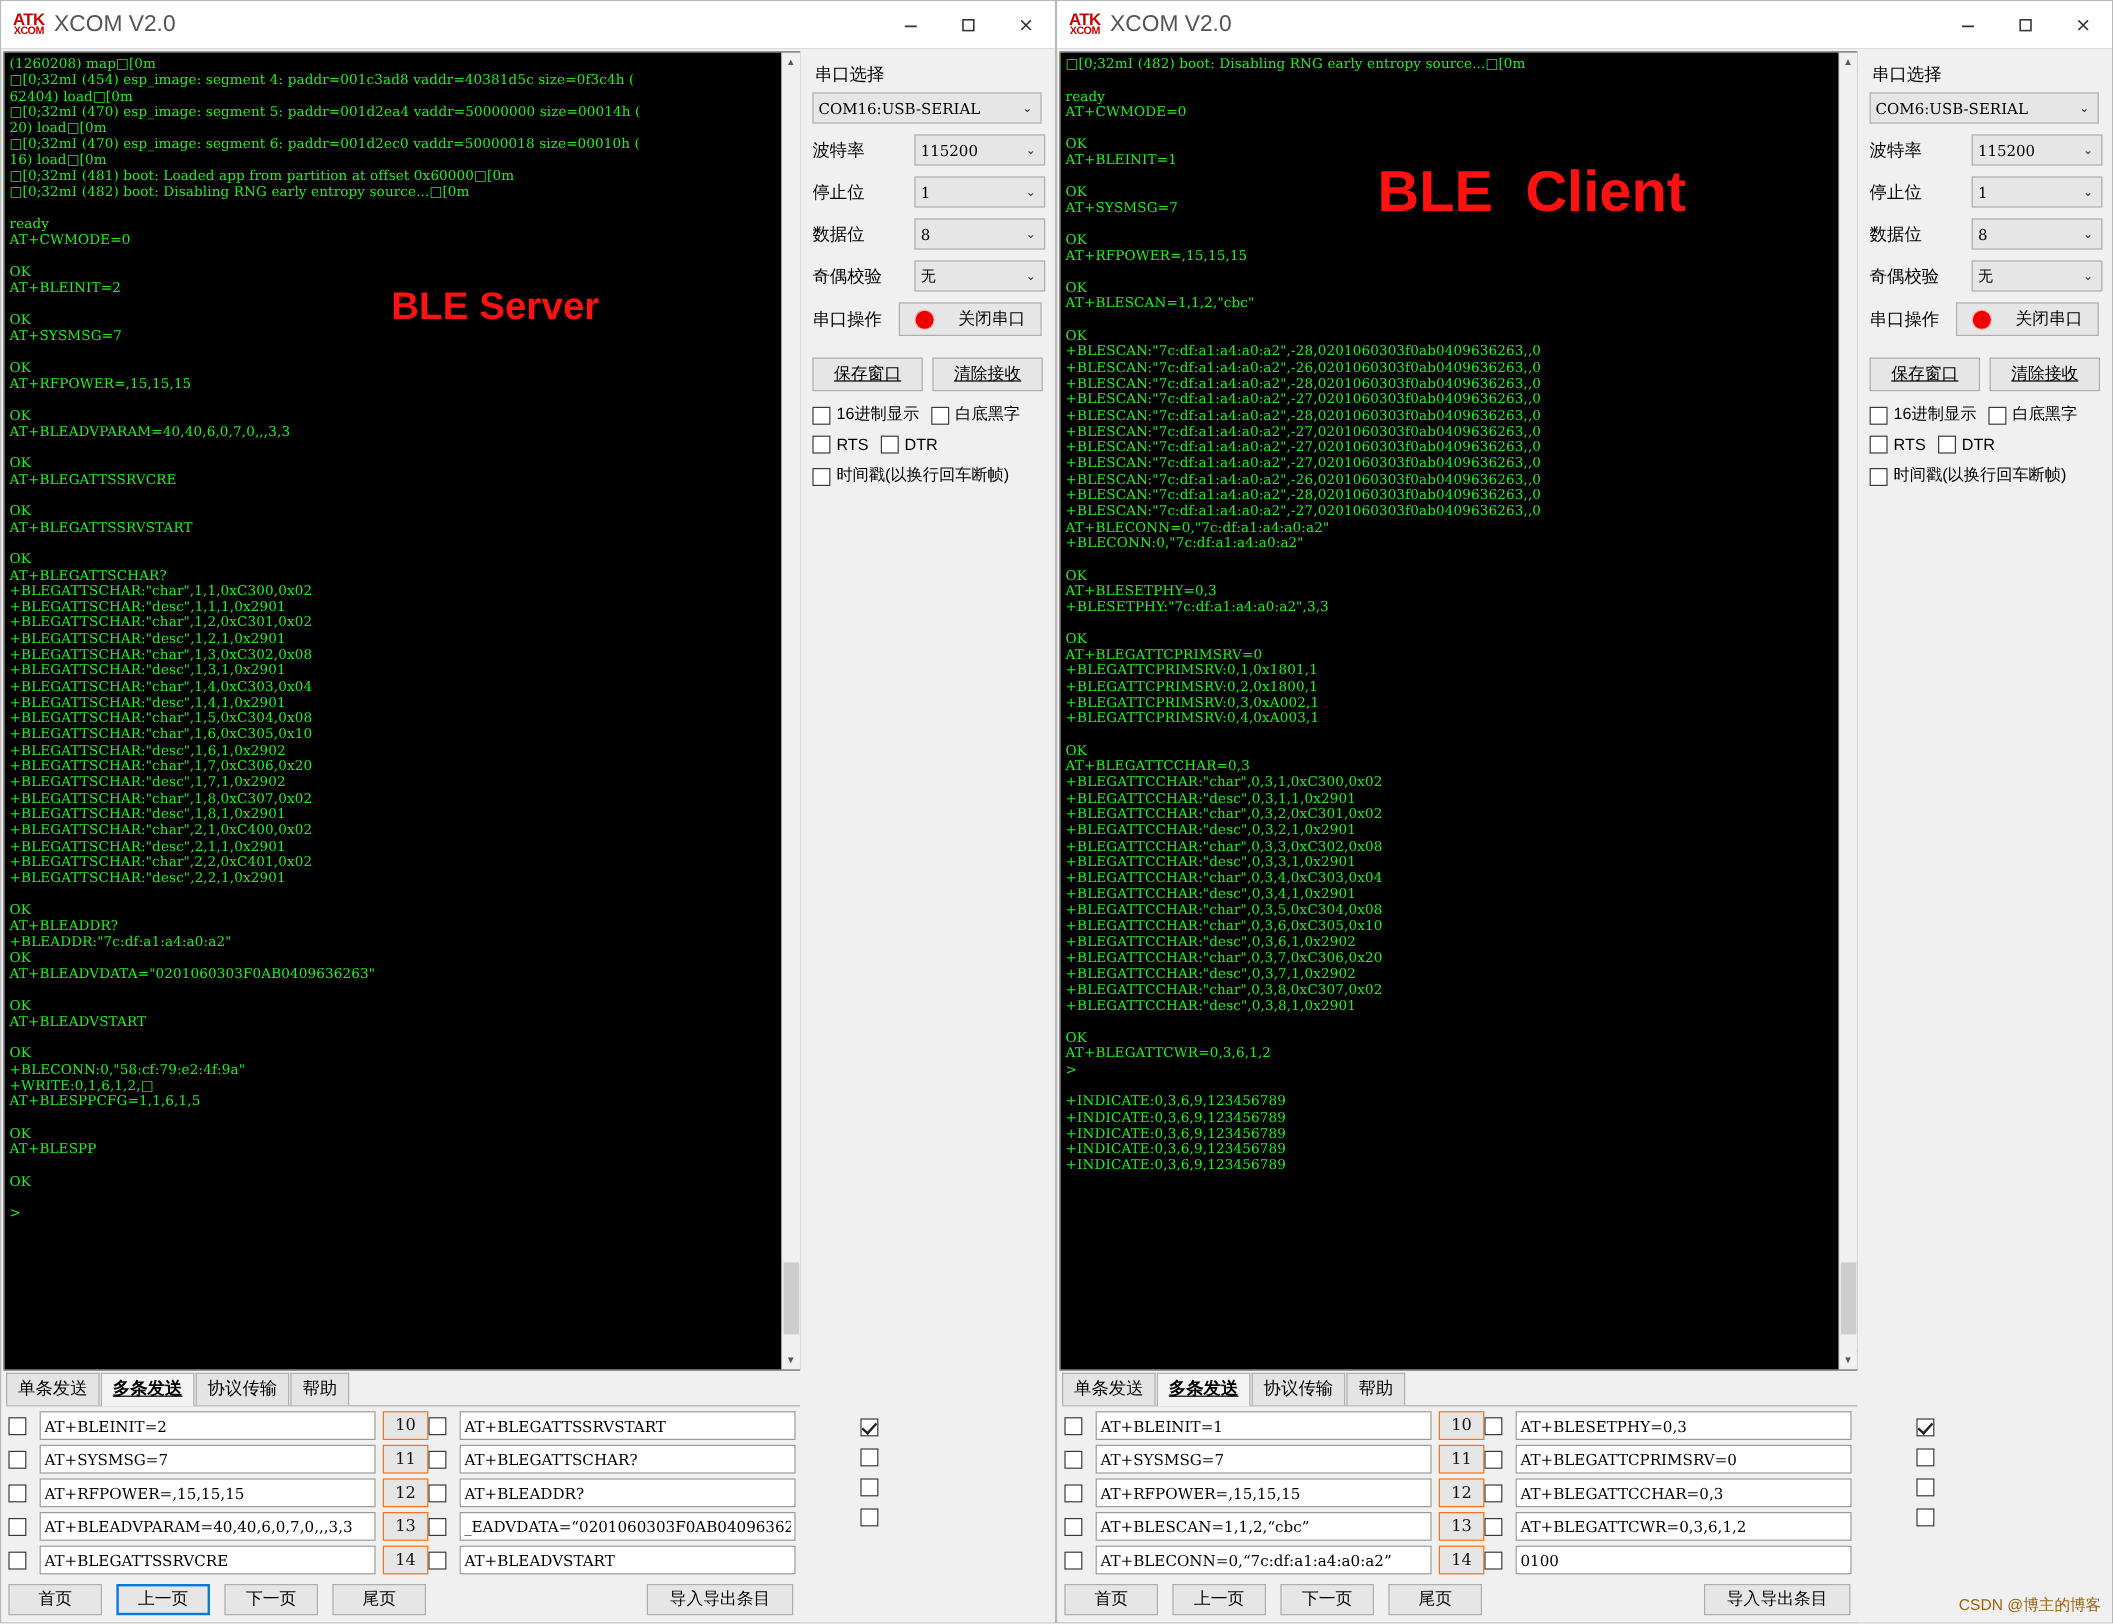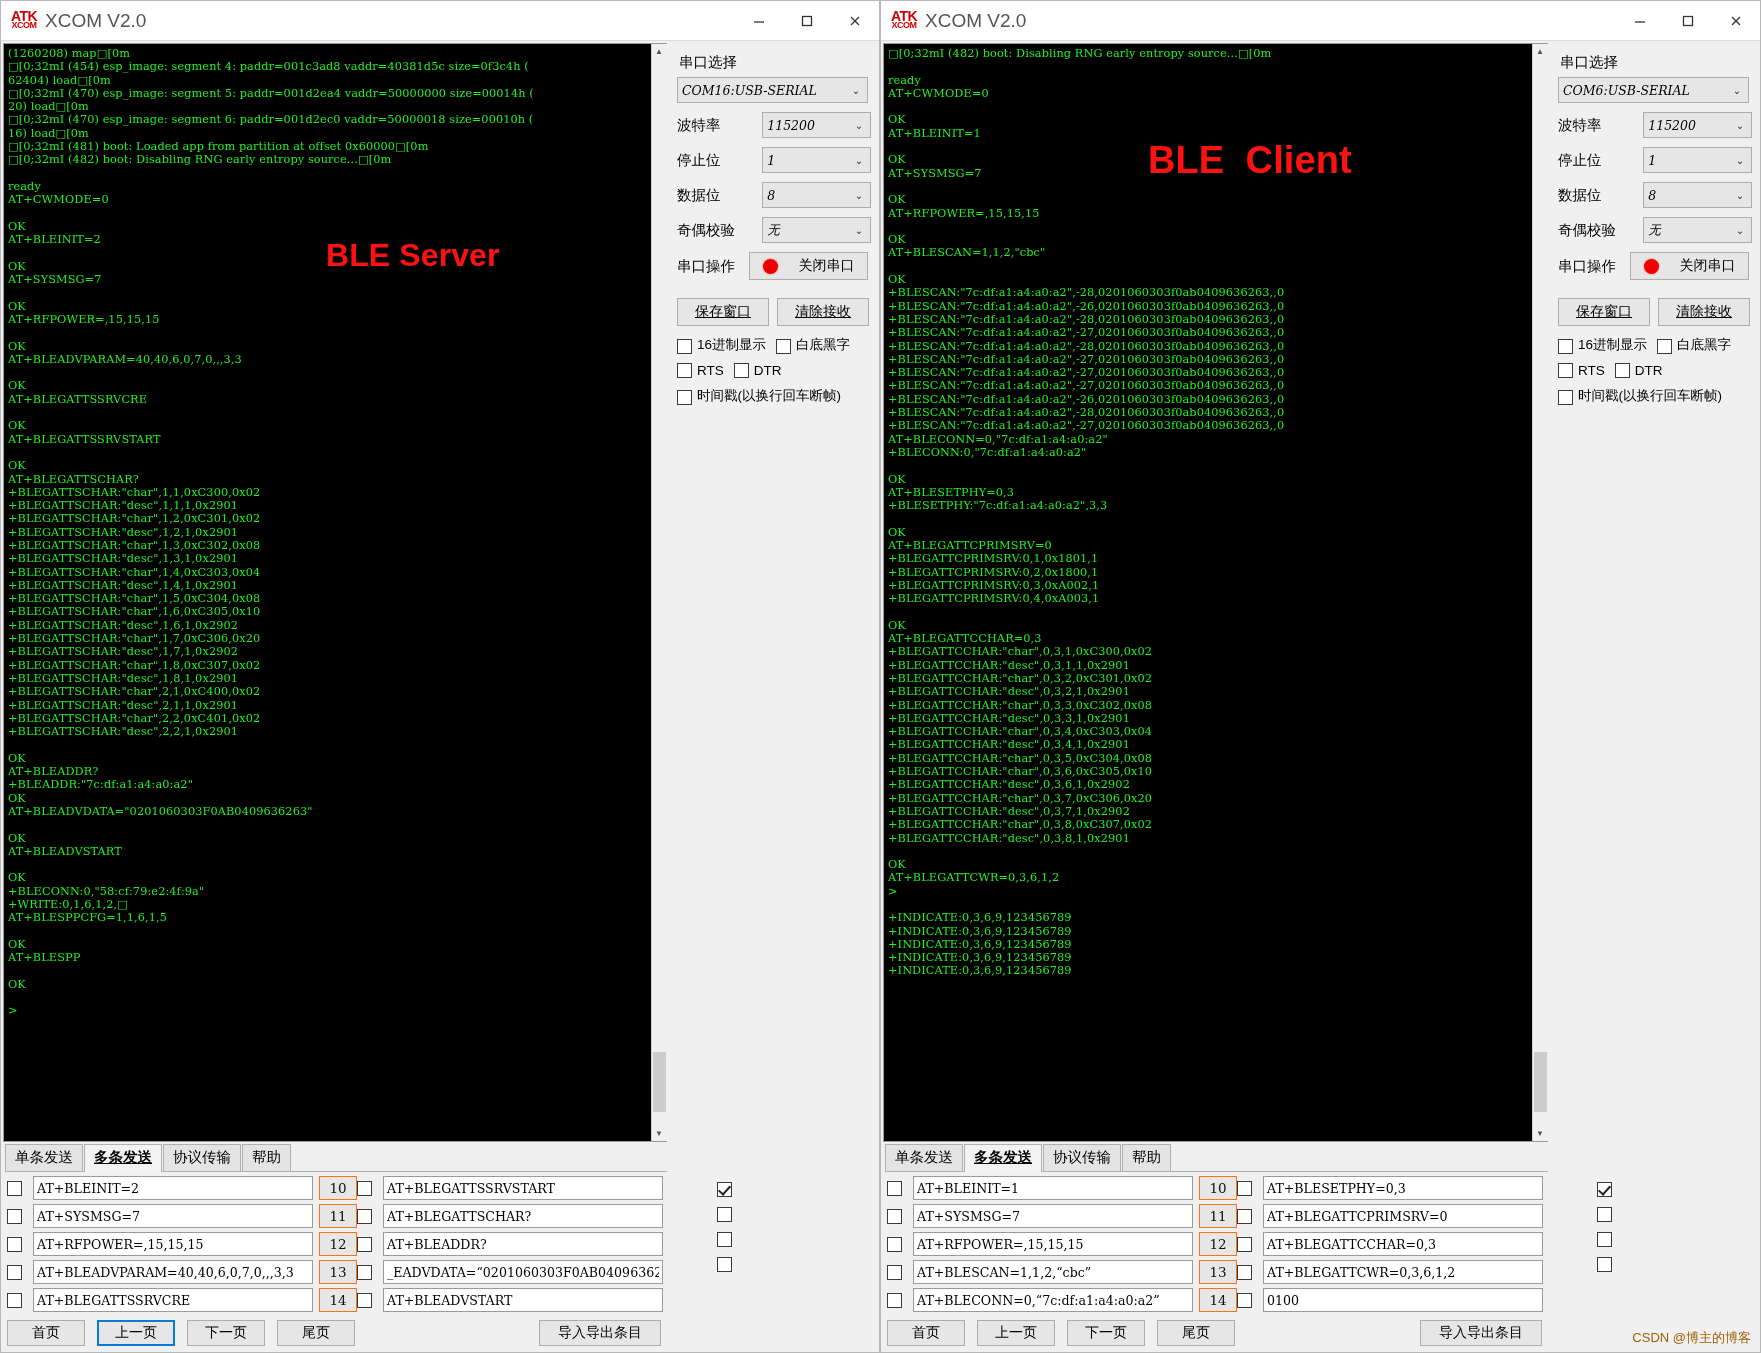--- a/index.html
+++ b/index.html
@@ -44,40 +44,40 @@
   .term { flex:1 1 auto; background:#000000; color:#22ee22;
           font-family:"DejaVu Serif", serif;
           font-size:11.3px; line-height:13.3px; padding:3px 4px 0 4px;
           overflow:hidden; white-space:pre; position:relative;
           letter-spacing:0.1px; }
   .term .row { height:13.3px; }
   .watermark { position:absolute; color:#ff1111; font-weight:bold;
                font-family:"Liberation Sans", sans-serif;
                white-space:pre; }
   #wm-left  { font-size:32px; left:322px; top:205px; }
-  #wm-right { font-size:38px; left:264px; top:110px; }
+  #wm-right { font-size:48px; left:264px; top:110px; }
 
   .vscroll { width:15px; background:#f0f0f0; border-left:1px solid #cfcfcf;
              display:flex; flex-direction:column; align-items:center;
              justify-content:space-between; flex:0 0 15px; }
   .vscroll .arrow { width:15px; height:15px; background:#f0f0f0;
                     display:flex; align-items:center; justify-content:center;
                     font-size:8px; color:#555; }
   .vscroll .thumbzone { flex:1 1 auto; width:15px; background:#f0f0f0;
                         position:relative; }
   .vscroll .thumb { position:absolute; left:1px; width:13px; height:60px;
                     background:#cdcdcd; bottom:14px; }
 
   
   .grp-label { font-size:14.5px; color:#000; margin:4px 0 5px 2px; }
   .combo { width:191px; height:26px; background:#e6e6e6; border:1px solid #adadad;
            display:flex; align-items:center; padding:0 4px; font-size:12.5px;
            font-family:"DejaVu Serif", serif; color:#000;
            position:relative; margin-bottom:9px; }
-  .combo .cv { flex:1 1 auto; white-space:nowrap; overflow:hidden;font-style:italic; }
+  .combo .cv { flex:1 1 auto; white-space:nowrap; overflow:hidden; }
   .combo .chev { width:14px; text-align:center; font-size:10px; color:#333; }
   .row-field { display:flex; align-items:center; margin-bottom:9px; }
   .row-field .rl { width:72px; font-size:14.5px; color:#000; }
   .row-field .combo { width:119px; margin-bottom:0;margin-left:20px; }
   .btn { background:#e6e6e6; border:1px solid #adadad; font-size:14px;
          color:#000; display:flex; align-items:center; justify-content:center;
          font-family:"Liberation Sans", sans-serif; }
   .btn-close { width:119px; height:28px; gap:21px; }
   .led { width:15px; height:15px; border-radius:50%; background:#ee0000;
          box-shadow:0 0 0 1px #ffb0b0; flex:0 0 15px; }

